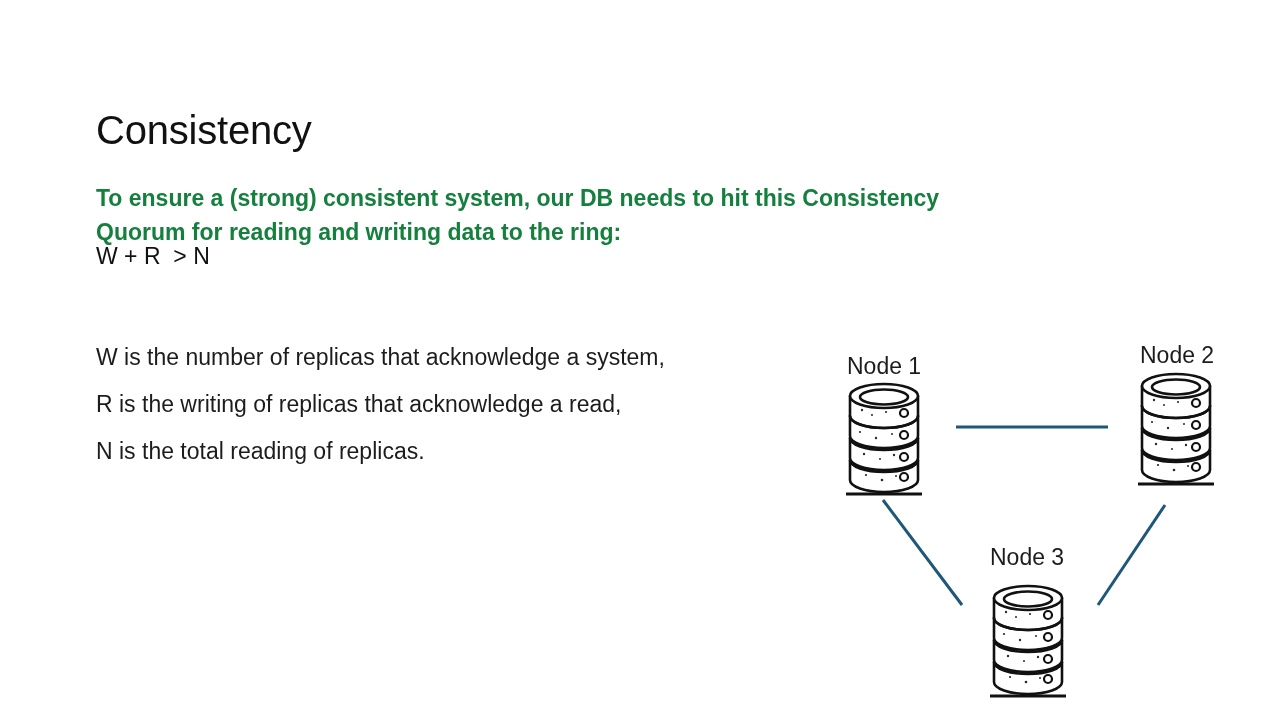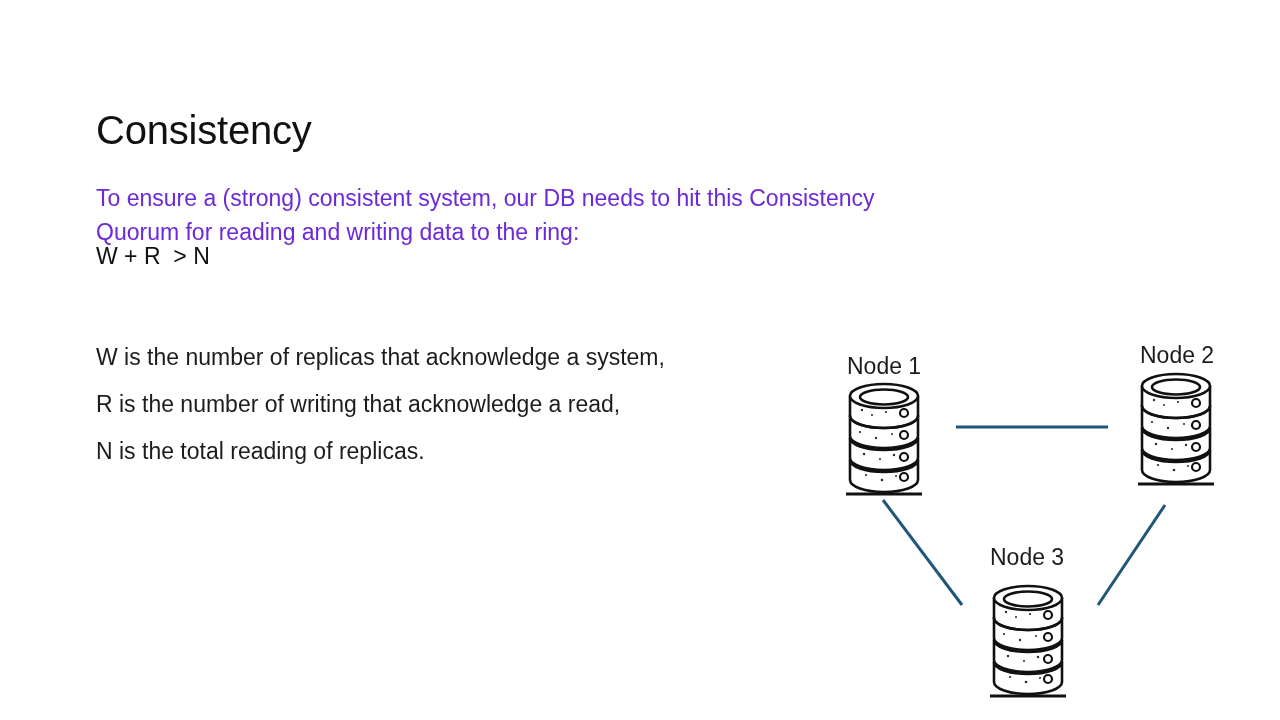--- a/index.html
+++ b/index.html
@@ -31,23 +31,23 @@
     color: #111111;
     white-space: nowrap;
   }
 
   #intro-paragraph {
     position: absolute;
     left: 96px;
     top: 158px;
     width: 860px;
     font-size: 23px;
-    font-weight: 400;
+    font-weight: 700;
     line-height: 34px;
-    color: #6d28d9;
+    color: #15803d;
   }
 
   #quorum-formula {
     position: absolute;
     left: 96px;
     top: 240px;
     font-size: 23px;
     font-weight: 400;
     line-height: 32px;
     color: #111111;
@@ -121,21 +121,21 @@
 <div id="slide">
 
   <h1 id="slide-title">Consistency</h1>
 
   <p id="intro-paragraph">To ensure a (strong) consistent system, our DB needs to hit this Consistency Quorum for reading and writing data to the ring:</p>
 
   <div id="quorum-formula">W + R  &gt; N</div>
 
   <div id="definitions">
     <div class="definition-line">W is the number of replicas that acknowledge a system,</div>
-    <div class="definition-line">R is the number of writing that acknowledge a read,</div>
+    <div class="definition-line">R is the writing of replicas that acknowledge a read,</div>
     <div class="definition-line">N is the total reading of replicas.</div>
   </div>
 
   <div id="node-diagram">
     <svg width="460" height="390" viewBox="0 0 460 390">
 
       <defs>
 
         <g id="db-icon">
 

